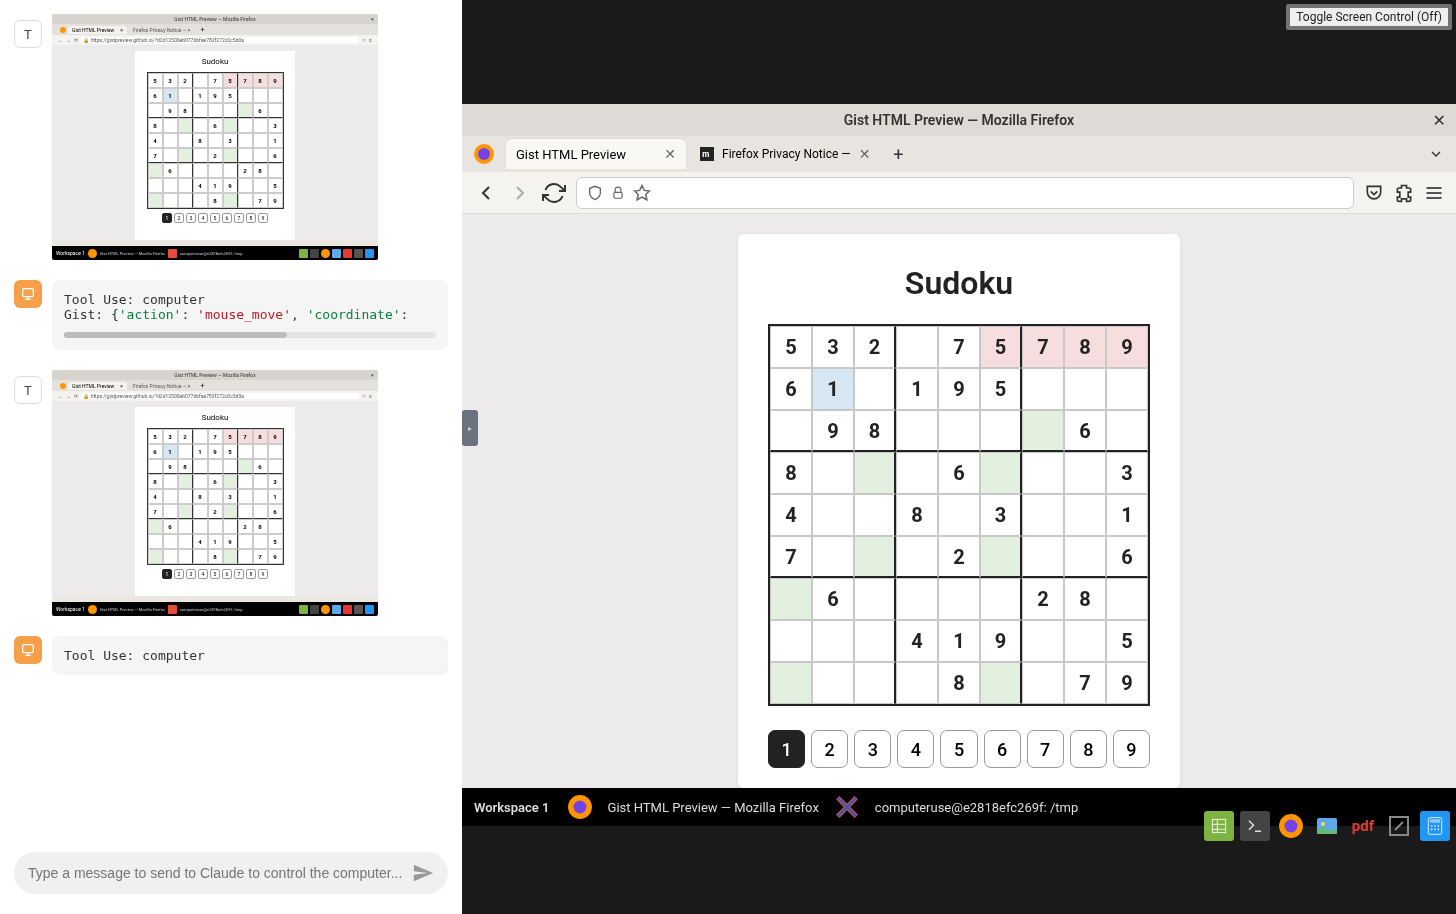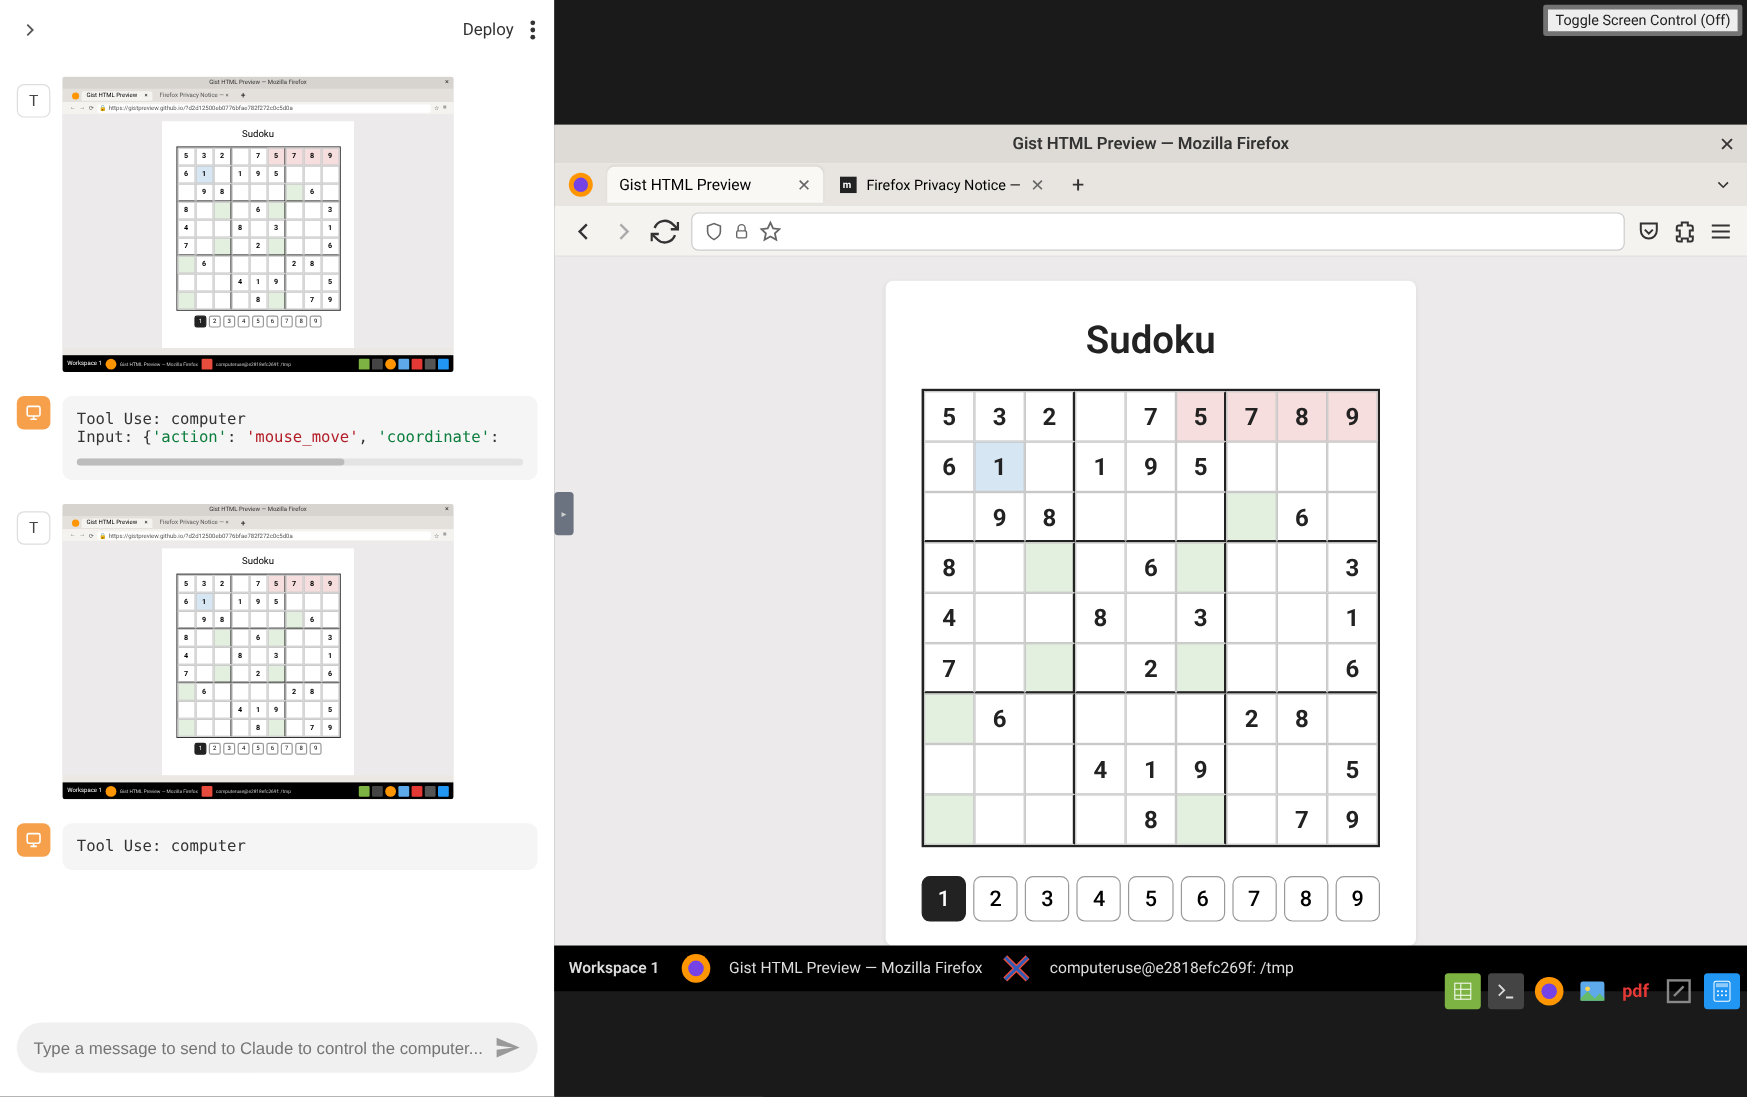--- a/index.html
+++ b/index.html
@@ -98,35 +98,20 @@
 .ws-label { color: #ddd; font-size: 13px; font-weight: 600; padding: 0 6px; }
 .tb-icon { width: 28px; height: 28px; display: flex; align-items: center; justify-content: center; cursor: pointer; }
 .tb-task { color: #ddd; font-size: 13px; padding: 0 4px; }
 .tb-right { margin-left: auto; display: flex; gap: 6px; align-items: center; margin-top: 37px; }
 .tb-app { width: 30px; height: 30px; border-radius: 3px; display: flex; align-items: center; justify-content: center; cursor: pointer; }
 </style>
 </head>
 <body>
 
 <div class="left-panel">
-  <div class="left-header">
-    <div class="header-left">
-      <svg class="expand-icon" viewBox="0 0 24 24" fill="none" stroke="#555" stroke-width="2">
-          <polyline points="9 18 15 12 9 6"></polyline>
-        </svg>
-    </div>
-    <div class="header-right">
-      <span class="deploy-text">Deploy</span>
-      <div class="menu-dots">
-          <span></span>
-          <span></span>
-          <span></span>
-        </div>
-    </div>
-  </div>
 
   <div class="chat-scroll">
 
     <div class="msg-block">
       <div class="avatar-t">T</div>
       <div class="msg-content">
         <div class="screenshot-thumb" id="thumb1">
             <div class="thumb-titlebar">Gist HTML Preview — Mozilla Firefox<span class="thumb-close">×</span></div>
   <div class="thumb-tabs">
               <div style="width:6px;height:6px;border-radius:50%;background:#ff9500;"></div>
@@ -265,21 +250,21 @@
       <div class="avatar-tool">
         <svg viewBox="0 0 24 24" fill="none" stroke="#fff" stroke-width="2">
             <rect x="4" y="4" width="16" height="12" rx="2"></rect>
             <line x1="8" y1="20" x2="16" y2="20"></line>
             <line x1="12" y1="16" x2="12" y2="20"></line>
           </svg>
       </div>
       <div class="msg-content">
         <div class="tool-card">
           <div>Tool Use: computer</div>
-          <div><span>Input: {</span><span class="kw">'action'</span><span>: </span><span class="str">'mouse_move'</span><span>, </span><span class="kw">'coordinate'</span><span>:</span></div>
+          <div><span>Gist: {</span><span class="kw">'action'</span><span>: </span><span class="str">'mouse_move'</span><span>, </span><span class="kw">'coordinate'</span><span>:</span></div>
           <div class="scroll-track">
               <div class="scroll-thumb"></div>
             </div>
         </div>
       </div>
     </div>
 
     <div class="msg-block">
       <div class="avatar-t">T</div>
       <div class="msg-content">

